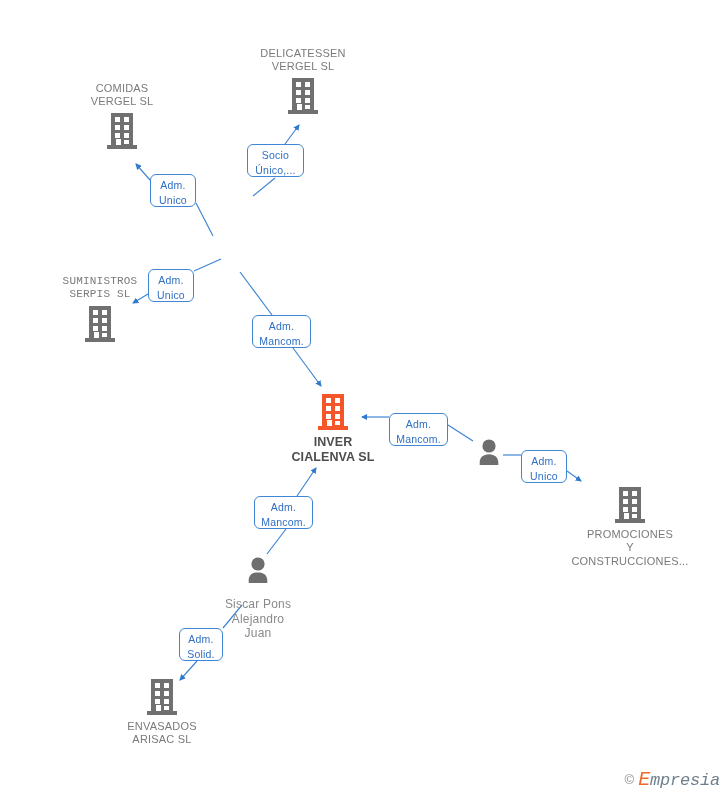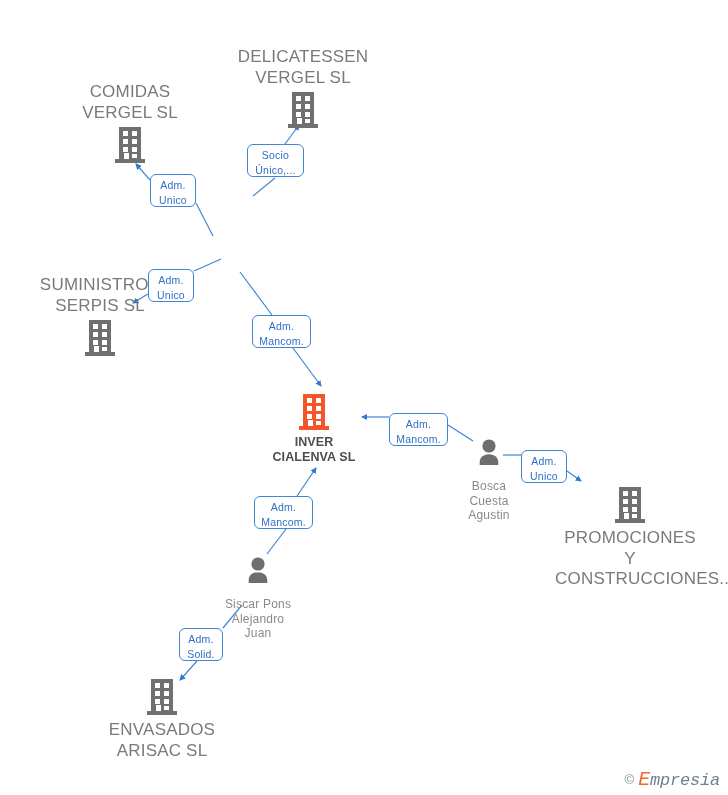--- a/index.html
+++ b/index.html
@@ -36,21 +36,21 @@
   }
   .node .icon-wrap {
     display: block;
     height: 40px;
     line-height: 0;
   }
   .node svg { display: inline-block; vertical-align: top; }
 
   .node .caption {
     display: block;
-    font-size: 17px;
+    font-size: 11px;
     color: #7a7a7a;
     letter-spacing: 0.2px;
     white-space: pre-line;
   }
   .node.company-above .caption { margin-bottom: 3px; }
   .node.central .caption {
     color: #4d4d4d;
     font-weight: bold;
     font-size: 12.5px;
     letter-spacing: 0.1px;
@@ -134,21 +134,21 @@
       <line x1="567" y1="471" x2="581" y2="481" marker-end="url(#arrow)"></line>
 
       <line x1="267" y1="554" x2="286" y2="529"></line>
       <line x1="297" y1="496" x2="316" y2="468" marker-end="url(#arrow)"></line>
 
       <line x1="242" y1="605" x2="223" y2="628"></line>
       <line x1="197" y1="661" x2="180" y2="680" marker-end="url(#arrow)"></line>
     </g>
   </svg>
 
-  <div class="node company-above" style="left:130px; top:82px;">
+  <div class="node company-above" style="left:122px; top:82px;">
     <span class="caption">COMIDAS
 VERGEL  SL</span>
     <span class="icon-wrap">
       <svg width="30" height="38" viewBox="0 0 30 38" xmlns="http://www.w3.org/2000/svg">
         <rect x="4" y="1" width="22" height="32" fill="#707070"></rect>
         <rect x="0" y="33" width="30" height="4" fill="#707070"></rect>
         <rect x="8" y="5" width="5" height="5" fill="#ffffff"></rect>
         <rect x="17" y="5" width="5" height="5" fill="#ffffff"></rect>
         <rect x="8" y="13" width="5" height="5" fill="#ffffff"></rect>
         <rect x="17" y="13" width="5" height="5" fill="#ffffff"></rect>
@@ -172,40 +172,40 @@
         <rect x="8" y="13" width="5" height="5" fill="#ffffff"></rect>
         <rect x="17" y="13" width="5" height="5" fill="#ffffff"></rect>
         <rect x="8" y="21" width="5" height="5" fill="#ffffff"></rect>
         <rect x="17" y="21" width="5" height="5" fill="#ffffff"></rect>
         <rect x="9" y="27" width="5" height="6" fill="#ffffff"></rect>
         <rect x="17" y="28" width="5" height="4" fill="#ffffff"></rect>
       </svg>
     </span>
   </div>
 
-  <div class="node company-above" style="left:100px; top:275px;">
+  <div class="node company-above" style="left:100px; top:275px;font-family:Liberation Mono, monospace;">
     <span class="caption">SUMINISTROS
 SERPIS  SL</span>
     <span class="icon-wrap">
       <svg width="30" height="38" viewBox="0 0 30 38" xmlns="http://www.w3.org/2000/svg">
         <rect x="4" y="1" width="22" height="32" fill="#707070"></rect>
         <rect x="0" y="33" width="30" height="4" fill="#707070"></rect>
         <rect x="8" y="5" width="5" height="5" fill="#ffffff"></rect>
         <rect x="17" y="5" width="5" height="5" fill="#ffffff"></rect>
         <rect x="8" y="13" width="5" height="5" fill="#ffffff"></rect>
         <rect x="17" y="13" width="5" height="5" fill="#ffffff"></rect>
         <rect x="8" y="21" width="5" height="5" fill="#ffffff"></rect>
         <rect x="17" y="21" width="5" height="5" fill="#ffffff"></rect>
         <rect x="9" y="27" width="5" height="6" fill="#ffffff"></rect>
         <rect x="17" y="28" width="5" height="4" fill="#ffffff"></rect>
       </svg>
     </span>
   </div>
 
-  <div class="node central company-below" style="left:314px; top:393px;text-align:center;">
+  <div class="node central company-below" style="left:333px; top:393px;text-align:center;">
     <span class="icon-wrap">
       <svg width="30" height="38" viewBox="0 0 30 38" xmlns="http://www.w3.org/2000/svg">
         <rect x="4" y="1" width="22" height="32" fill="#f4562a"></rect>
         <rect x="0" y="33" width="30" height="4" fill="#f4562a"></rect>
         <rect x="8" y="5" width="5" height="5" fill="#ffffff"></rect>
         <rect x="17" y="5" width="5" height="5" fill="#ffffff"></rect>
         <rect x="8" y="13" width="5" height="5" fill="#ffffff"></rect>
         <rect x="17" y="13" width="5" height="5" fill="#ffffff"></rect>
         <rect x="8" y="21" width="5" height="5" fill="#ffffff"></rect>
         <rect x="17" y="21" width="5" height="5" fill="#ffffff"></rect>
@@ -257,23 +257,20 @@
   </div>
 
 
   <div class="node person" style="left:489px; top:438px;">
     <span class="icon-wrap">
       <svg width="28" height="28" viewBox="0 0 28 28" xmlns="http://www.w3.org/2000/svg">
         <circle cx="14" cy="8" r="6.6" fill="#6e6e6e"></circle>
         <path d="M14 16.2c-6 0-9.3 3.6-9.3 8.2 0 .9 0 1.9 0 2.6h18.6c0-.7 0-1.7 0-2.6 0-4.6-3.3-8.2-9.3-8.2z" fill="#6e6e6e"></path>
       </svg>
     </span>
-    <span class="caption">Bosca
-Cuesta
-Agustin</span>
   </div>
 
   <div class="node person" style="left:258px; top:556px;text-align:center;">
     <span class="icon-wrap">
       <svg width="28" height="28" viewBox="0 0 28 28" xmlns="http://www.w3.org/2000/svg">
         <circle cx="14" cy="8" r="6.6" fill="#6e6e6e"></circle>
         <path d="M14 16.2c-6 0-9.3 3.6-9.3 8.2 0 .9 0 1.9 0 2.6h18.6c0-.7 0-1.7 0-2.6 0-4.6-3.3-8.2-9.3-8.2z" fill="#6e6e6e"></path>
       </svg>
     </span>
     <span class="caption">Siscar Pons

